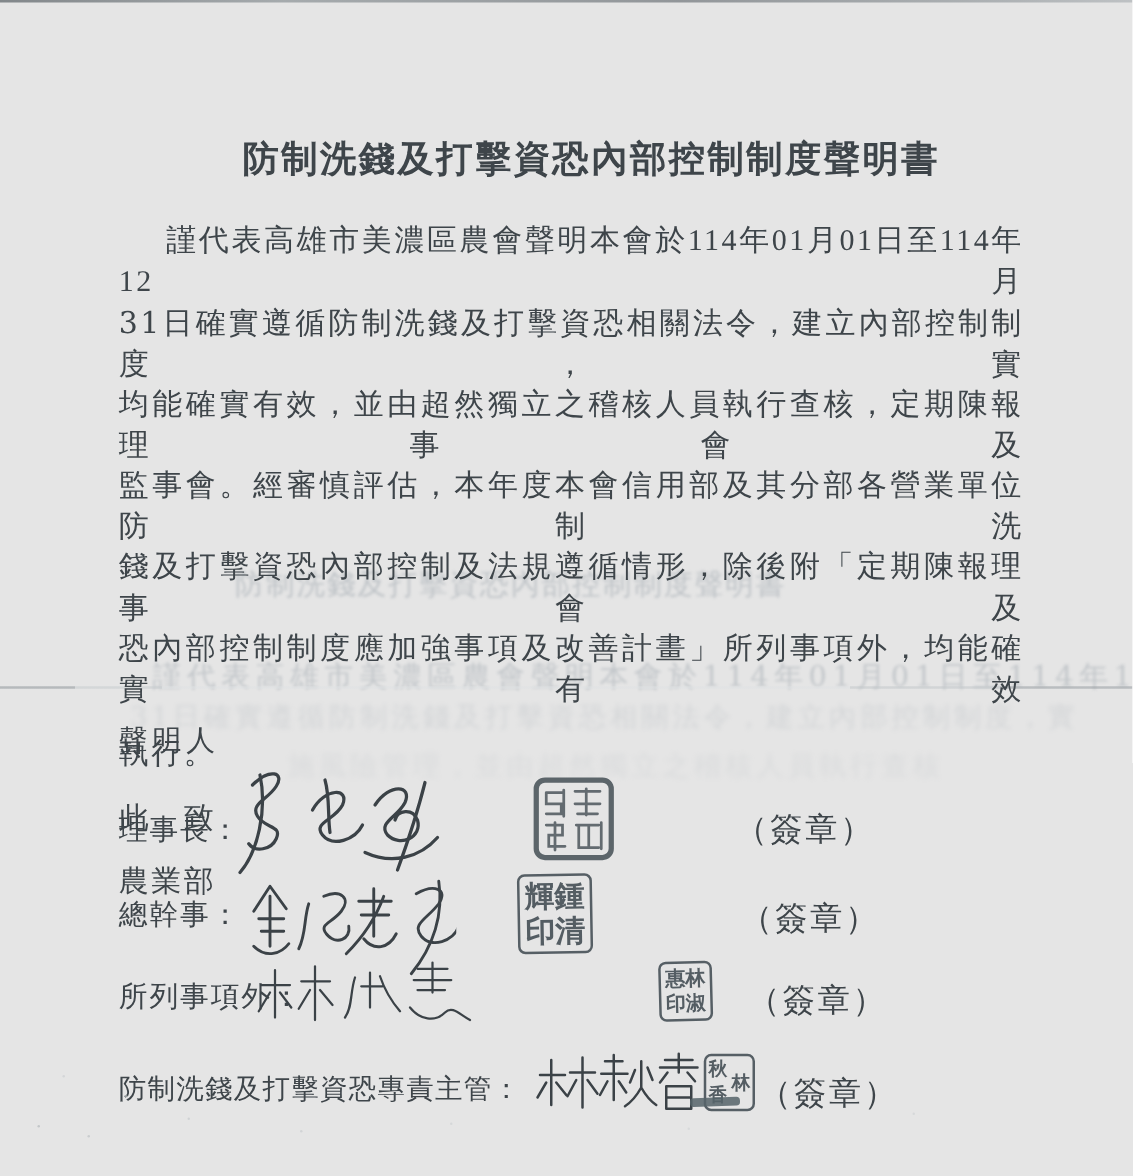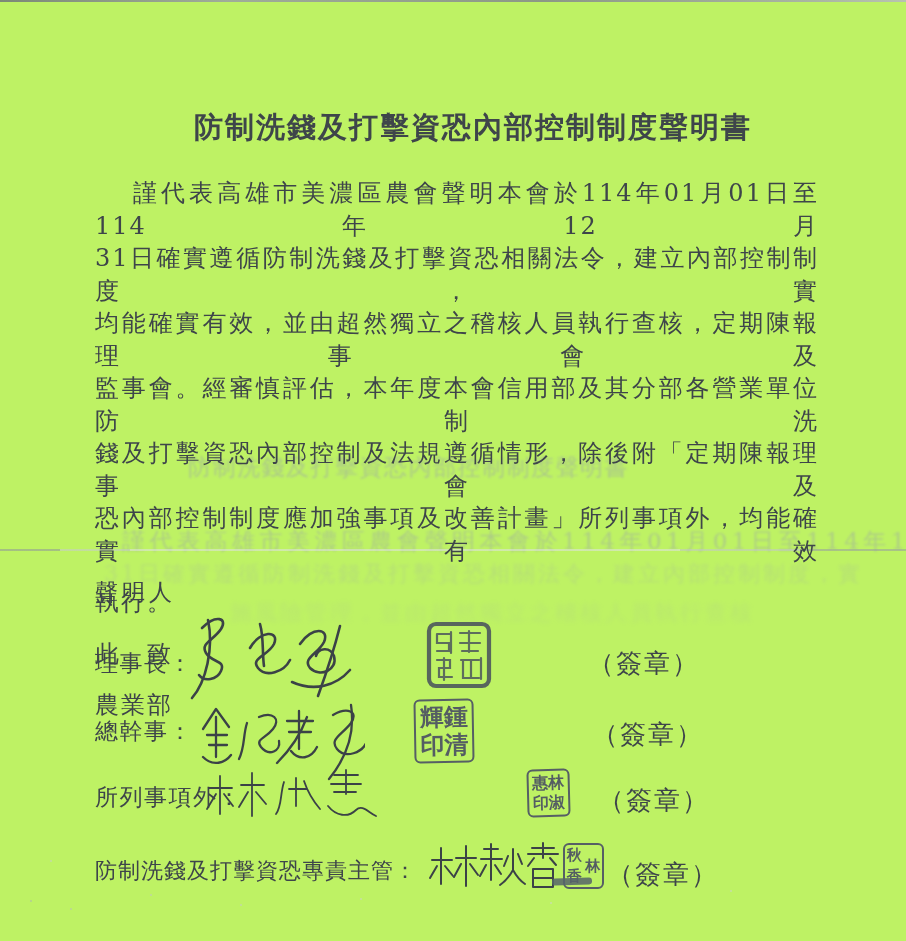--- a/index.html
+++ b/index.html
@@ -1,26 +1,26 @@
 <!DOCTYPE html>
 <html><head>
 <meta charset="utf-8">
 <style>
   html,body{margin:0;padding:0;background:#ffffff;}
   .page{
-    position:relative;width:906px;height:941px;background:#bef264;overflow:hidden;
+    position:relative;width:906px;height:941px;background:#e5e5e5;overflow:hidden;
     font-family:"DejaVu Serif","Liberation Serif",serif;color:#3e454a;
   }
   .top-edge{position:absolute;top:0;left:0;width:906px;height:2px;
     background:linear-gradient(90deg,#70767a,#9aa0a3 25%,#83888c 60%,#a6abae 90%,#b7bbbe);opacity:.85;}
   .title{position:absolute;top:108px;left:0;width:906px;text-align:center;margin:0;
     font-size:29px;font-weight:600;letter-spacing:2px;transform:translateX(20px);white-space:nowrap;}
   .para{position:absolute;top:177px;left:95px;width:724px;font-size:24px;line-height:32.5px;letter-spacing:2px;}
   .jline{text-align:justify;text-align-last:justify;}
-  .indent{text-indent:38px;}
+  .indent{text-indent:38px;font-family:Liberation Serif, serif;}
   .pline{margin-top:19px;white-space:pre;}
   .ghost{position:absolute;color:#99a2aa;white-space:nowrap;pointer-events:none;}
   .ghost-title{top:452px;left:188px;font-size:23px;letter-spacing:1.5px;opacity:.5;filter:blur(1.2px);}
   .ghost-l1{top:526px;left:122px;font-size:23px;letter-spacing:4.5px;opacity:.45;filter:blur(1.3px);}
   .ghost-l2{top:559px;left:104px;font-size:22px;letter-spacing:3px;opacity:.22;filter:blur(1.8px);}
   .ghost-l3{top:598px;left:230px;font-size:22px;letter-spacing:3px;opacity:.14;filter:blur(2.2px);}
   .fold-line{position:absolute;top:549px;left:0;width:906px;height:2px;opacity:.55;
     background:linear-gradient(90deg,#8f969b 0 60px,#c6cbce 60px 130px,#dfe2e4 130px 680px,#c2c7ca 680px 800px,#979da2 800px 906px);}
   .declarant{position:absolute;top:577px;left:95px;font-size:23px;letter-spacing:4px;text-align:right;}
   .role{position:absolute;font-size:23px;letter-spacing:1.5px;white-space:nowrap;}

